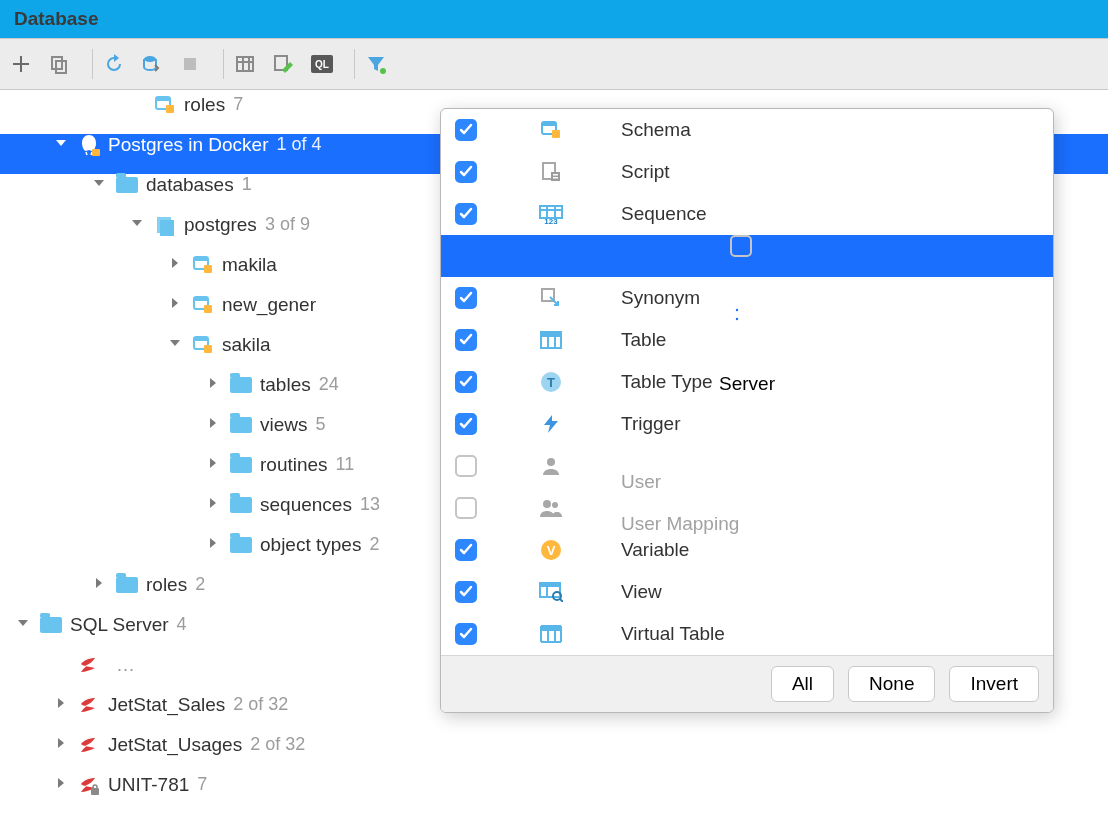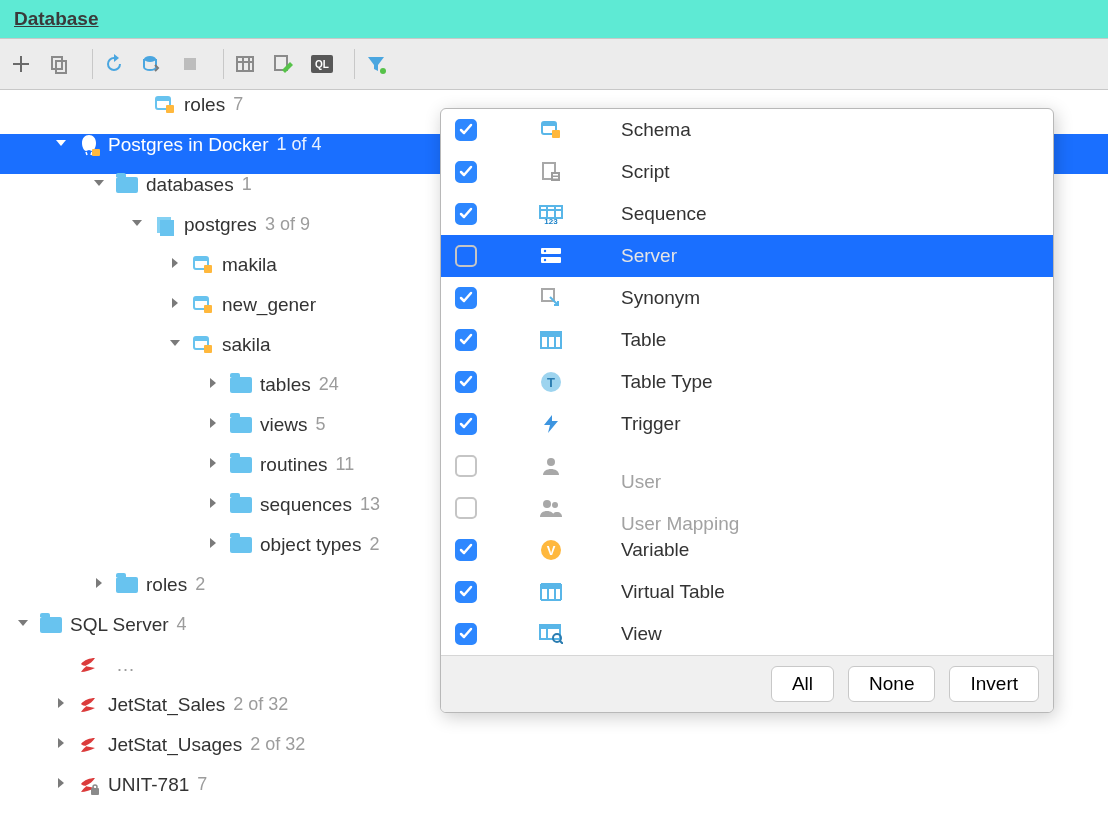--- a/index.html
+++ b/index.html
@@ -1,19 +1,19 @@
 <!DOCTYPE html>
 <html><head>
 <meta charset="utf-8">
 <style>
 * { box-sizing: border-box; margin: 0; padding: 0; }
 body { font-family: "Helvetica Neue", Arial, sans-serif; font-size: 18px; color: #333; background: #fff; width: 1108px; height: 814px; overflow: hidden; }
 
 
-.panel-header { background: #5eead4; border-bottom: 1px solid #c8c8c8; padding: 8px 8px 8px 14px; font-size: 19px; font-weight: 600; color: #3a3a3a; text-decoration: underline; }
+.panel-header { background: #0ea5e9; border-bottom: 1px solid #c8c8c8; padding: 8px 8px 8px 14px; font-size: 19px; font-weight: 600; color: #3a3a3a; }
 
 
 .toolbar { background: #ececec; border-bottom: 1px solid #c8c8c8; padding: 8px 10px; display: flex; align-items: center; gap: 4px; }
 .tool-btn { display: inline-flex; align-items: center; width: 34px; height: 34px; cursor: pointer; }
 .tool-sep { width: 1px; height: 30px; background: #c8c8c8; margin: 0 6px; }
 
 
 .tree { padding-top: 4px; position: relative; font-size: 19px; }
 .tree-row { display: flex; height: 40px; white-space: nowrap; }
 .tree-row.selected { background: #1a6fff; color: #fff; }
@@ -24,21 +24,21 @@
 .tree-row.selected .arrow svg { fill: #fff; }
 .node-icon { width: 26px; height: 22px; display: inline-flex; align-items: center; justify-content: center; margin-right: 6px; }
 .node-label { }
 .count-hint { color: #9c9c9c; margin-left: 8px; font-size: 18px; }
 .ellipsis { color: #9c9c9c; margin-left: 8px; }
 
 
 .popup { position: absolute; left: 440px; top: 108px; width: 614px; background: #fff; border: 1px solid #b8b8b8; border-radius: 6px; box-shadow: 2px 4px 18px rgba(0,0,0,0.2); overflow: hidden; }
 .filter-list { }
 .filter-row { display: flex; align-items: center; height: 42px; padding: 0 14px; cursor: pointer; gap: 48px; }
-.filter-row.highlight { background: #1a6fff; color: #e5e5e5; }
+.filter-row.highlight { background: #1a6fff; color: #000000; flex-direction: column; }
 .chk { width: 22px; height: 22px; border-radius: 5px; border: 2px solid #c5c5c5; margin-right: 12px; display: inline-flex; align-items: center; justify-content: center; flex-shrink: 0; }
 .chk.checked { background: #2d87ff; border-color: #2d87ff; }
 .chk svg { display: none; }
 .chk.checked svg { display: block; }
 .filter-icon { width: 28px; display: inline-flex; align-items: center; justify-content: center; margin-right: 8px; }
 .filter-label { font-size: 19px; }
 .filter-label.disabled { color: #a2a2a2; margin-top: 32px; }
 .popup-footer { background: #f0f0f0; border-top: 1px solid #d6d6d6; padding: 10px 14px; display: flex; justify-content: flex-end; gap: 14px; }
 .popup-footer button { background: #fff; border: 1px solid #c8c8c8; border-radius: 6px; padding: 6px 20px; font-size: 19px; cursor: pointer; }
 
@@ -524,45 +524,45 @@
         </span>
         <span class="filter-label">Variable</span>
       </div>
       <div class="filter-row">
         <span class="chk checked">
           <svg width="14" height="14" viewBox="0 0 14 14">
             <path d="M2 7l3 3 7-8" fill="none" stroke="#fff" stroke-width="2.5" stroke-linecap="round" stroke-linejoin="round"></path>
           </svg>
         </span>
         <span class="filter-icon">
-          <svg width="22" height="18" viewBox="0 0 22 18">
-            <rect x="1" y="1" width="20" height="16" fill="none" stroke="#59b6e8" stroke-width="2" stroke-dasharray="1 0"></rect>
-            <rect x="1" y="1" width="20" height="5" fill="#59b6e8"></rect>
-            <line x1="8" y1="1" x2="8" y2="17" stroke="#59b6e8" stroke-width="2"></line>
-            <line x1="15" y1="1" x2="15" y2="17" stroke="#59b6e8" stroke-width="2"></line>
-          </svg>
-        </span>
-        <span class="filter-label">Virtual Table</span>
-      </div>
-      <div class="filter-row">
-        <span class="chk checked">
-          <svg width="14" height="14" viewBox="0 0 14 14">
-            <path d="M2 7l3 3 7-8" fill="none" stroke="#fff" stroke-width="2.5" stroke-linecap="round" stroke-linejoin="round"></path>
-          </svg>
-        </span>
-        <span class="filter-icon">
           <svg width="24" height="20" viewBox="0 0 24 20">
             <rect x="1" y="1" width="20" height="14" fill="none" stroke="#59b6e8" stroke-width="2"></rect>
             <rect x="1" y="1" width="20" height="4" fill="#59b6e8"></rect>
             <line x1="8" y1="1" x2="8" y2="15" stroke="#59b6e8" stroke-width="2"></line>
             <circle cx="18" cy="14" r="4" fill="none" stroke="#2a7cb0" stroke-width="2"></circle>
             <line x1="21" y1="17" x2="24" y2="20" stroke="#2a7cb0" stroke-width="2"></line>
           </svg>
         </span>
         <span class="filter-label">View</span>
       </div>
+      <div class="filter-row">
+        <span class="chk checked">
+          <svg width="14" height="14" viewBox="0 0 14 14">
+            <path d="M2 7l3 3 7-8" fill="none" stroke="#fff" stroke-width="2.5" stroke-linecap="round" stroke-linejoin="round"></path>
+          </svg>
+        </span>
+        <span class="filter-icon">
+          <svg width="22" height="18" viewBox="0 0 22 18">
+            <rect x="1" y="1" width="20" height="16" fill="none" stroke="#59b6e8" stroke-width="2" stroke-dasharray="1 0"></rect>
+            <rect x="1" y="1" width="20" height="5" fill="#59b6e8"></rect>
+            <line x1="8" y1="1" x2="8" y2="17" stroke="#59b6e8" stroke-width="2"></line>
+            <line x1="15" y1="1" x2="15" y2="17" stroke="#59b6e8" stroke-width="2"></line>
+          </svg>
+        </span>
+        <span class="filter-label">Virtual Table</span>
+      </div>
     </div>
   <div class="popup-footer">
     <button>All</button>
     <button>None</button>
     <button>Invert</button>
   </div>
 </div>
 
 </body></html>

